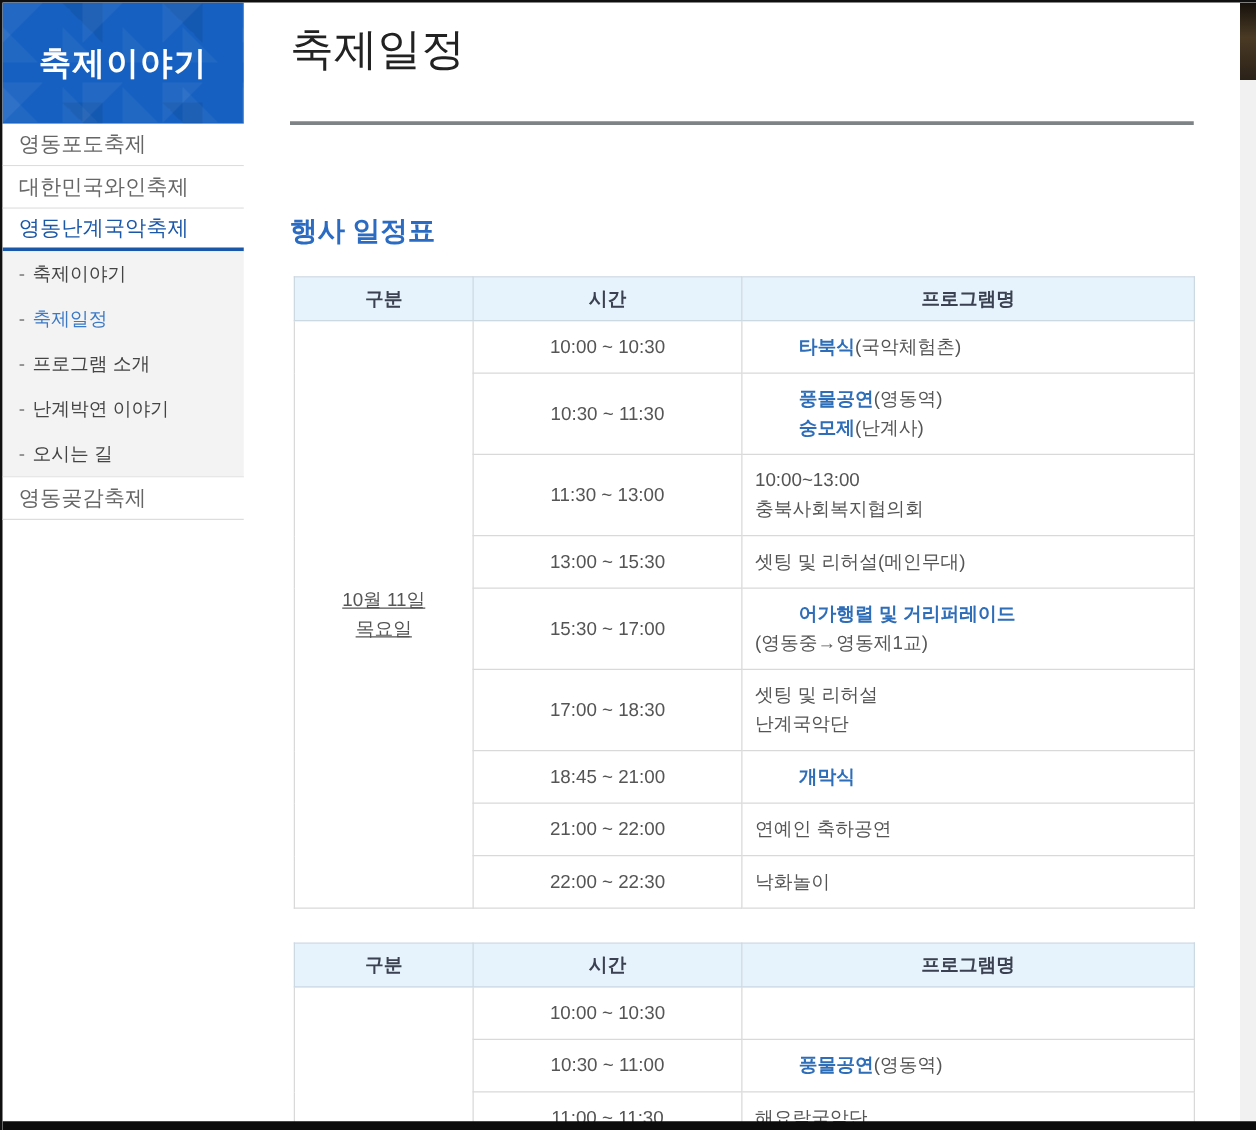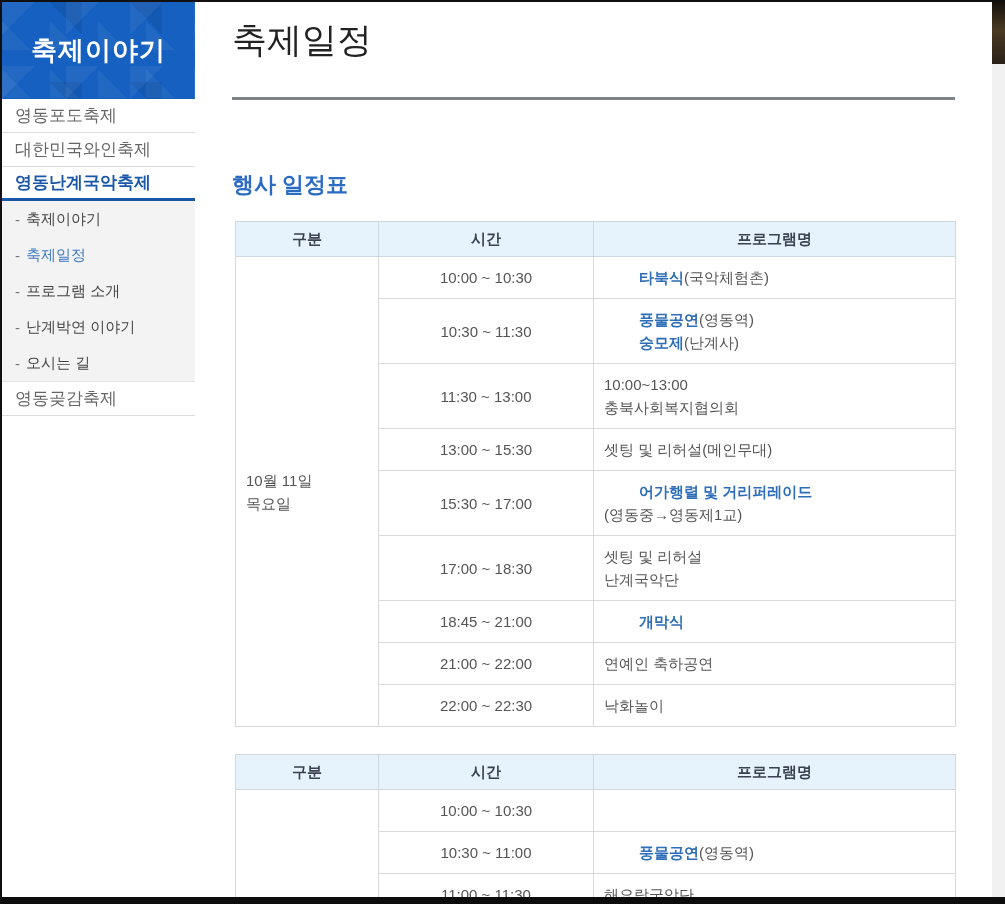--- a/index.html
+++ b/index.html
@@ -12,40 +12,40 @@
   .side-title{height:97px;display:flex;align-items:center;justify-content:center;
     font-size:26px;font-weight:bold;color:#fff;letter-spacing:1px;
     background:
       linear-gradient(135deg, rgba(255,255,255,.06) 25%, rgba(0,0,0,0) 25%),
       linear-gradient(225deg, rgba(0,0,0,.08) 20%, rgba(0,0,0,0) 20%),
       linear-gradient(45deg, rgba(255,255,255,.05) 30%, rgba(0,0,0,0) 30%),
       #1560c0;
     background-size:64px 64px,80px 80px,48px 48px,auto;}
   .menu-item{height:34px;display:flex;align-items:center;box-sizing:border-box;
     padding:0 13px;font-size:17px;color:#666;border-bottom:1px solid #ddd;background:#fff;cursor:pointer;}
-  .menu-item.active{color:#1b57a8;font-weight:bold;border-bottom:3px solid #1b57a8;}
+  .menu-item.active{color:#1b57a8;font-weight:normal;border-bottom:3px solid #1b57a8;}
   .submenu{background:#f3f3f3;border-bottom:1px solid #e3e3e3;}
   .sub-item{height:36px;display:flex;align-items:center;padding:0 13px;
     font-size:15px;color:#444;cursor:pointer;}
   .sub-item .dash{color:#777;margin-right:6px;}
   .sub-item.active{color:#3d79c5;}
 
   
   .main{position:absolute;left:230px;top:0;width:723px;}
   .page-title{margin:16px 0 0;font-size:35px;line-height:44px;font-weight:500;color:#222;}
   .title-divider{margin-top:35px;height:3px;background:#7e8386;width:723px;}
   .section-title{margin-top:72px;font-size:22px;line-height:26px;font-weight:bold;color:#2b6cc2;}
 
   table.sched{border-collapse:collapse;width:720px;margin:23px 0 0 3px;table-layout:fixed;padding-left:12px;}
   table.sched + table.sched{margin-top:27px;}
   table.sched th{background:#e7f3fc;border:1px solid #ccd8e2;height:32px;
     font-size:15px;font-weight:600;color:#3a4150;text-align:center;}
   table.sched td{border:1px solid #d9d9d9;padding:9px 10px;font-size:15px;
     color:#555;line-height:23px;vertical-align:middle;}
-  td.c-group{font-size:16px;color:#555;}
+  td.c-group{text-align:center;font-size:16px;color:#555;text-decoration:underline;}
   td.c-time{text-align:center;}
   td.c-prog{font-size:16px;color:#444;padding-left:18px;}
   .pline{line-height:23px;}
   .link{color:#2e6db8;font-weight:bold;cursor:pointer;margin-left:35px;}
 
   
   .scrollbar{position:absolute;right:0;top:0;width:13px;height:904px;background:#f1f1f1;}
   .scroll-thumb{position:absolute;left:0;top:0;width:13px;height:62px;
     background:linear-gradient(180deg,#16110c,#4a3a24 45%,#2a2118);}
   .bottom-bar{position:absolute;left:0;right:0;bottom:0;height:7px;background:#0c0c0c;z-index:5;}

